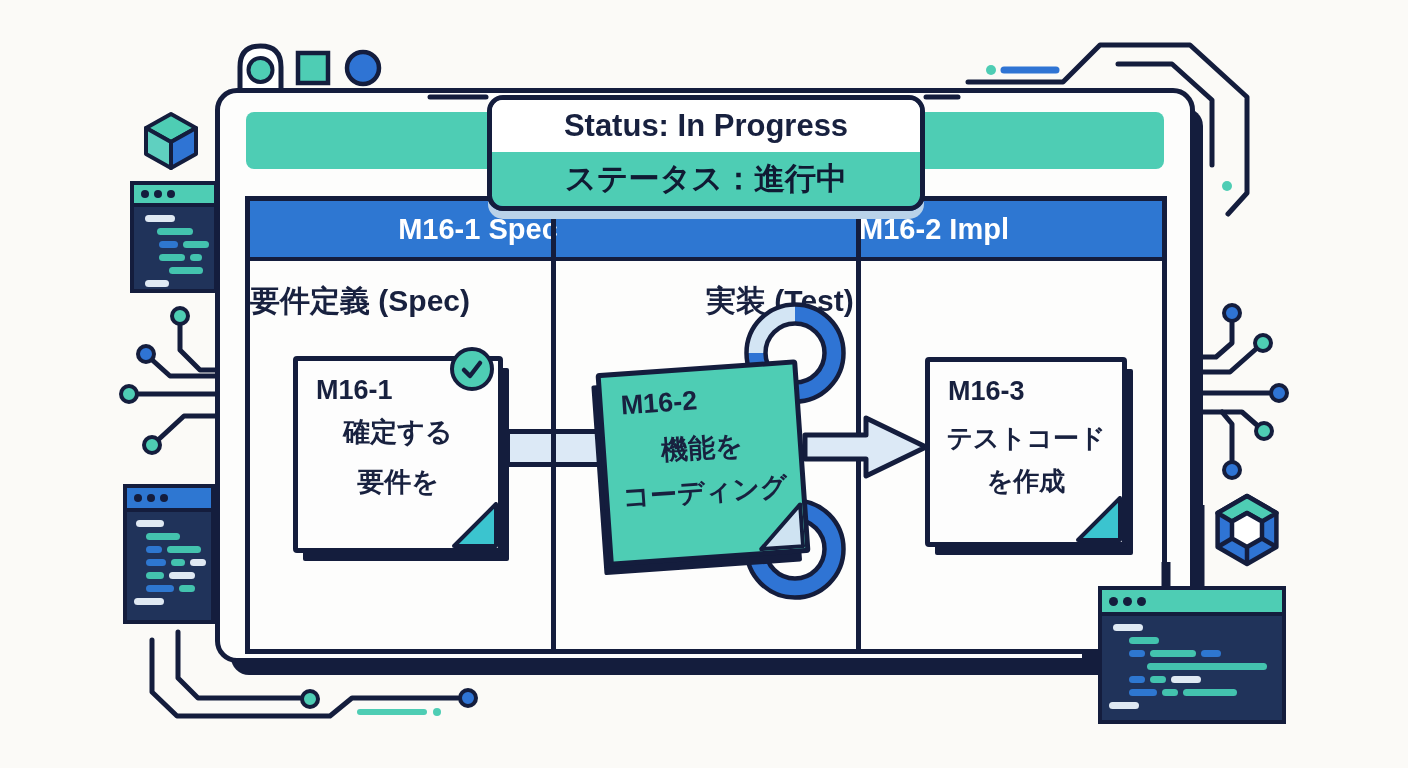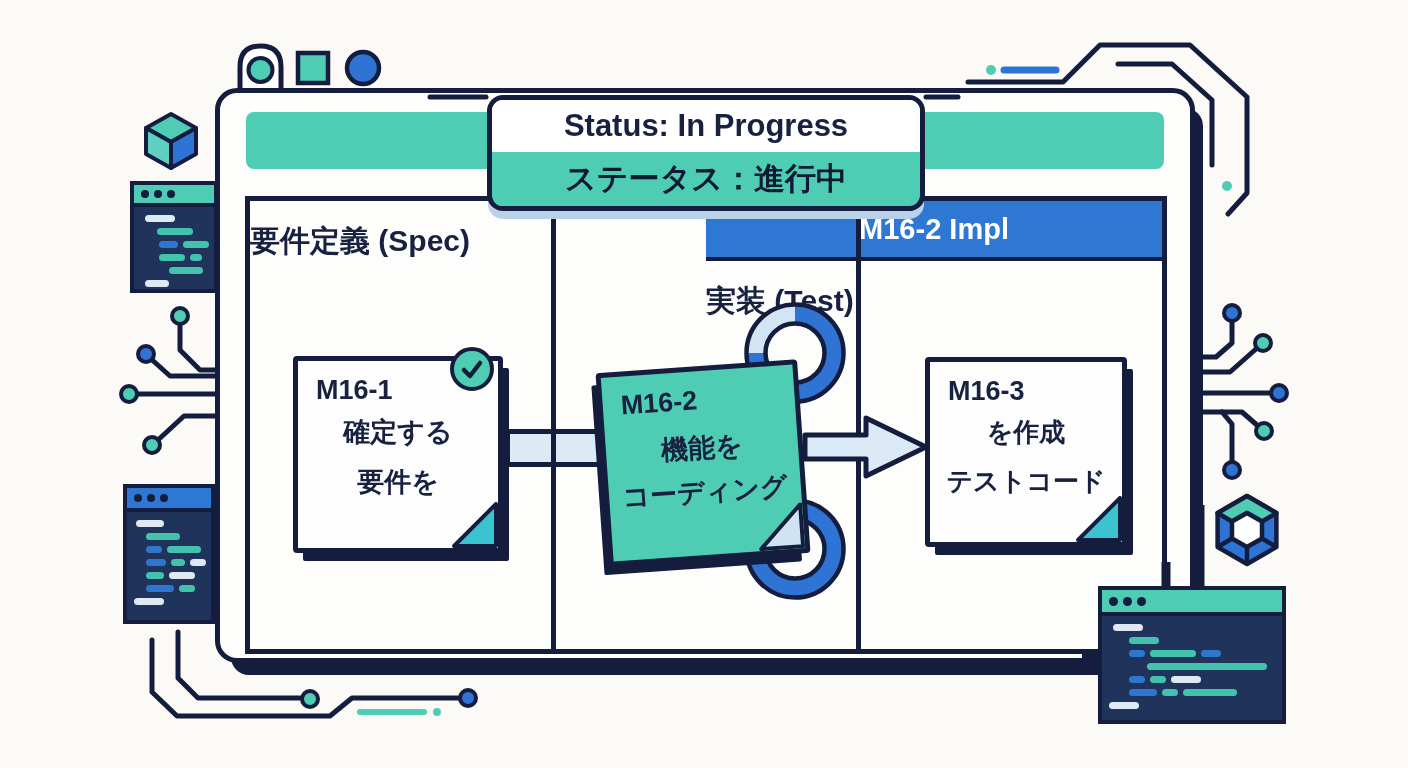--- a/index.html
+++ b/index.html
@@ -213,20 +213,21 @@
           <span class="b w" style="width:30px"></span>
         </div>
     </div>
   </div>
 
   <div class="panel-bg"></div>
   <div class="banner"></div>
 
   <div class="table">
     <div class="col">
+      <div class="col-header">M16-1 Spec</div>
       <div class="col-sub">要件定義 (Spec)</div>
     </div>
     <div class="col">
       <div class="col-header">M16-2 Impl</div>
       <div class="col-sub">実装 (Test)</div>
     </div>
   </div>
 
   <div class="arrow-shaft"></div>
   <div class="divider divider1"></div>
@@ -267,22 +268,22 @@
     <div class="card-id">M16-2</div>
     <div class="card-line first-line">機能を</div>
     <div class="card-line">コーディング</div>
     <svg class="fold" width="46" height="46" viewBox="0 0 46 46">
       <path d="M 44,2 L 44,44 L 2,44 Z" fill="#cfe3f2" stroke="#141d3d" stroke-width="4" stroke-linejoin="round"></path>
     </svg>
   </div>
 
   <div class="card card-white card3">
     <div class="card-id">M16-3</div>
+    <div class="card-line first-line">テストコード</div>
     <div class="card-line">を作成</div>
-    <div class="card-line first-line">テストコード</div>
     <svg class="fold" width="46" height="46" viewBox="0 0 46 46">
       <path d="M 44,2 L 44,44 L 2,44 Z" fill="#3bc4cf" stroke="#141d3d" stroke-width="4" stroke-linejoin="round"></path>
     </svg>
   </div>
 
   <svg class="deco2" width="1408" height="768" viewBox="0 0 1408 768">
     <g stroke="#141d3d" stroke-width="5" stroke-linecap="round">
       <line x1="430" y1="97" x2="486" y2="97"></line>
       <line x1="926" y1="97" x2="958" y2="97"></line>
     </g>

